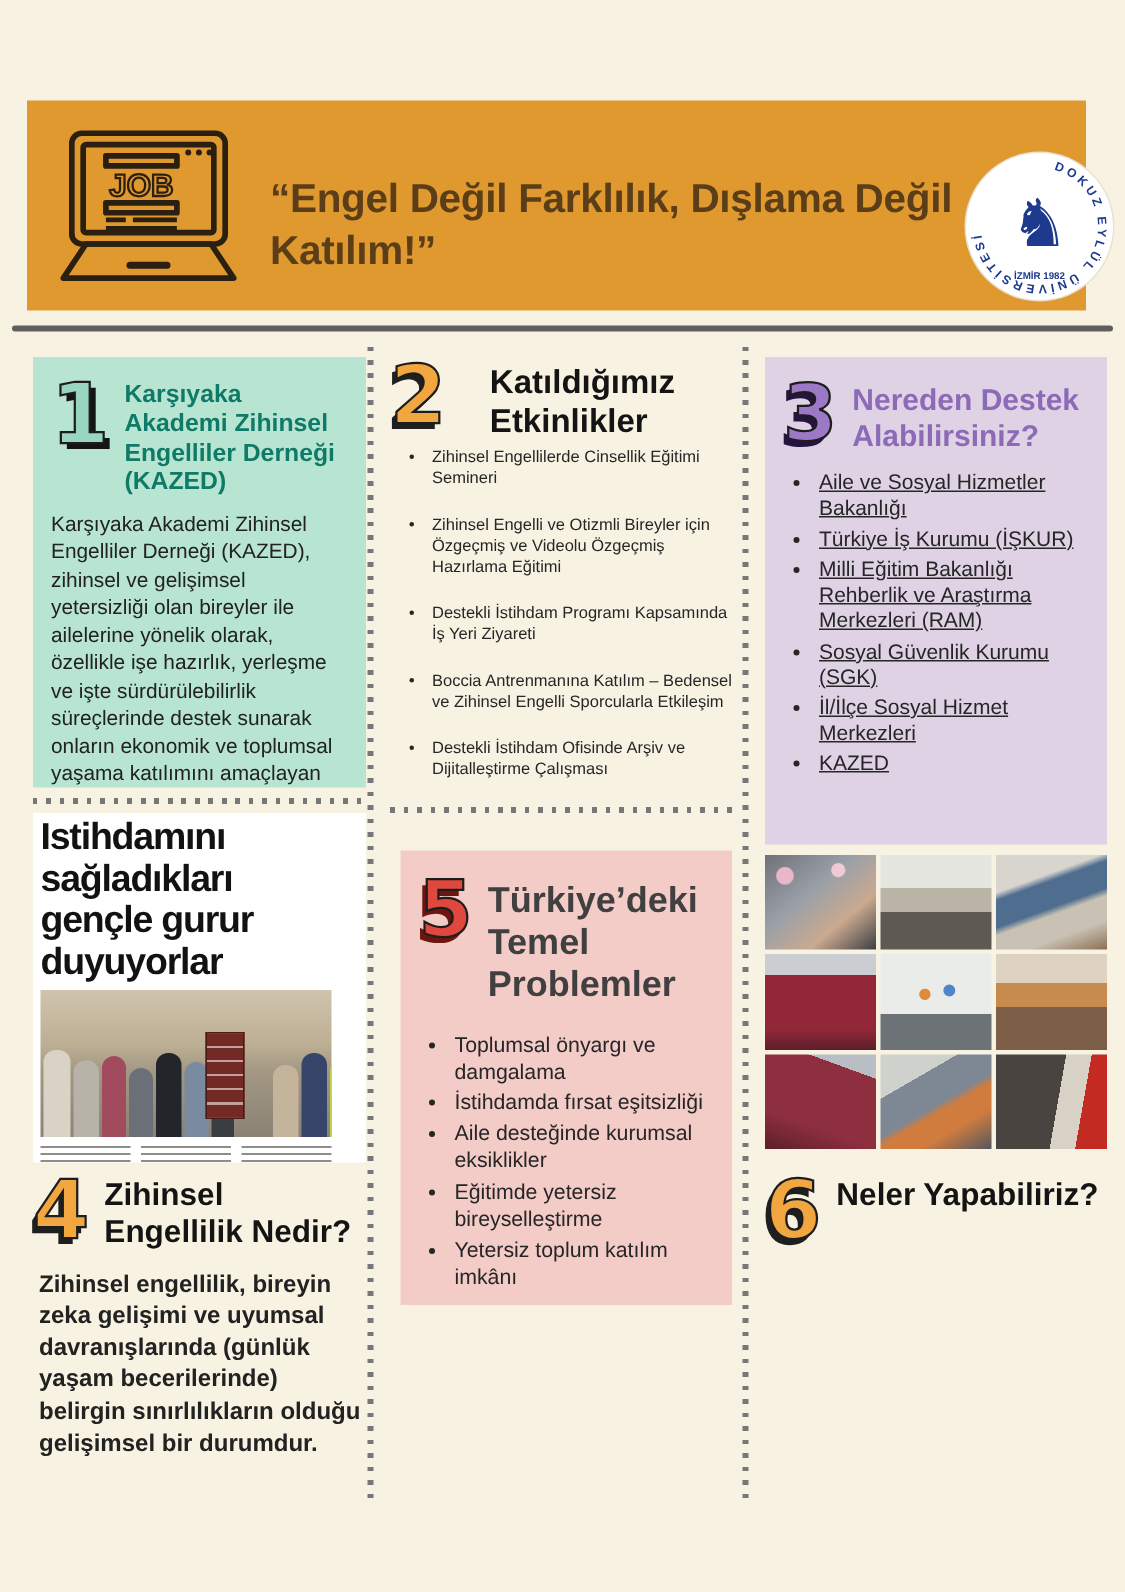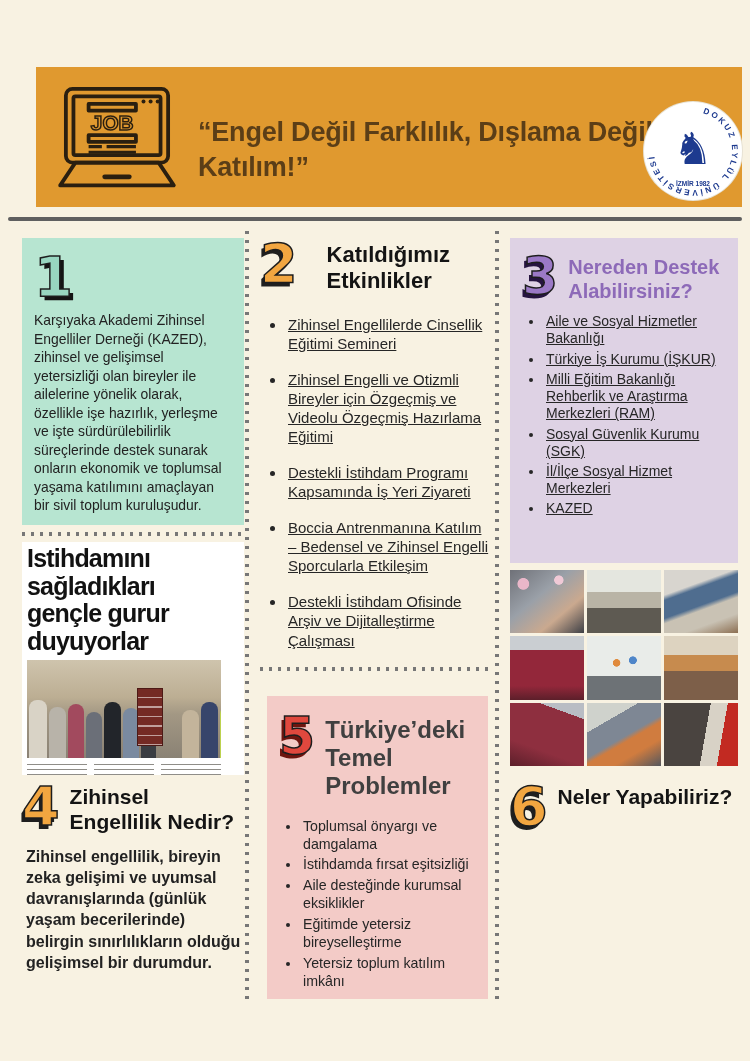--- a/index.html
+++ b/index.html
@@ -1,21 +1,21 @@
 <!DOCTYPE html>
 <html><head>
 <meta charset="utf-8">
 <style>
   * { margin:0; padding:0; box-sizing:border-box; }
   body { background:#d8d4c8; font-family:"Liberation Sans","DejaVu Sans",sans-serif; }
   #poster { position:relative; width:750px; height:1061px; margin:0 auto;
             background:#f8f2e2; overflow:hidden; }
 
   
-  .band { position:absolute; left:36px; top:67px; width:706px; height:140px;
+  .band { position:absolute; left:18px; top:67px; width:706px; height:140px;
           background:#e0992f; }
   .laptop { position:absolute; left:10px; top:14px; width:142px; height:116px; }
   .poster-title { position:absolute; left:162px; top:48px; width:480px;
           font-size:27px; font-weight:700; color:#5b3e17; line-height:1.3;
           letter-spacing:-0.2px; }
 
   .psi-box { position:absolute; left:637px; top:0; width:113px; height:101px;
           background:#ffffff; z-index:3; display:flex; align-items:center; justify-content:center; }
   .psi-circle { width:88px; height:88px; border:3px solid #ae1f2d; border-radius:50%;
           background:#fff; display:flex; flex-direction:column; align-items:center;
@@ -78,21 +78,21 @@
           background-image:repeating-linear-gradient(180deg,transparent 0 8px,rgba(255,255,255,.55) 8px 9.5px); }
   .news-cols { display:flex; gap:7px; margin-top:6px; }
   .news-col { flex:1; height:64px;
           background-image:repeating-linear-gradient(180deg,#8f8d88 0 1.4px,transparent 1.4px 4.8px); }
   .sec4 { margin-top:6px; }
   .sec4 .sec-title { font-size:21px; color:#141414; }
   .sec4 .body-text { margin-top:11px; margin-left:4px; font-size:16px; line-height:1.33;font-weight:bold; }
 
   
   .sec2 .sec-title { font-size:22px; color:#141414;margin-left:19px; }
-  .sec2-list { margin-top:21px; margin-left:6px; font-size:15px; line-height:1.27;text-decoration:underline; }
+  .sec2-list { margin-top:5px; margin-left:6px; font-size:11px; line-height:1.27; }
   .sec2-list li { margin-bottom:17px; }
   #col2 .hdots { margin-top:3px; }
   .pink-box { margin-top:25px; margin-left:7px; width:221px; background:#f3cbc7;
           height:303px; padding:16px 12px 10px 12px; overflow:hidden; }
   .pink-box .sec-title { color:#404040; font-size:24px; }
   .pink-box .bullets { margin-top:16px; margin-left:2px; font-size:14.2px; line-height:1.3; }
   .pink-box .bullets li { margin-bottom:2px; }
 
   
   .purple-box { background:#ded2e4; height:325px; padding:14px 10px 8px 12px; overflow:hidden; }
@@ -166,20 +166,21 @@
   <div class="divider"></div>
 
   <div class="vdots v1"></div>
   <div class="vdots v2"></div>
 
   <div id="col1" class="col">
 
     <div class="teal-box">
       <div class="sec-head">
         <div class="num num-teal">1</div>
+        <div class="sec-title">Karşıyaka Akademi Zihinsel Engelliler Derneği (KAZED)</div>
       </div>
       <div class="body-text">Karşıyaka Akademi Zihinsel Engelliler Derneği (KAZED), zihinsel ve gelişimsel yetersizliği olan bireyler ile ailelerine yönelik olarak, özellikle işe hazırlık, yerleşme ve işte sürdürülebilirlik süreçlerinde destek sunarak onların ekonomik ve toplumsal yaşama katılımını amaçlayan bir sivil toplum kuruluşudur.</div>
     </div>
 
     <div class="hdots"></div>
 
     <div class="news">
       <div class="news-headline">Istihdamını sağladıkları gençle gurur duyuyorlar</div>
       <div class="news-photo">
         <div class="person" style="left:2px;  width:18px; height:62px; background:#d9d3c6;"></div>

